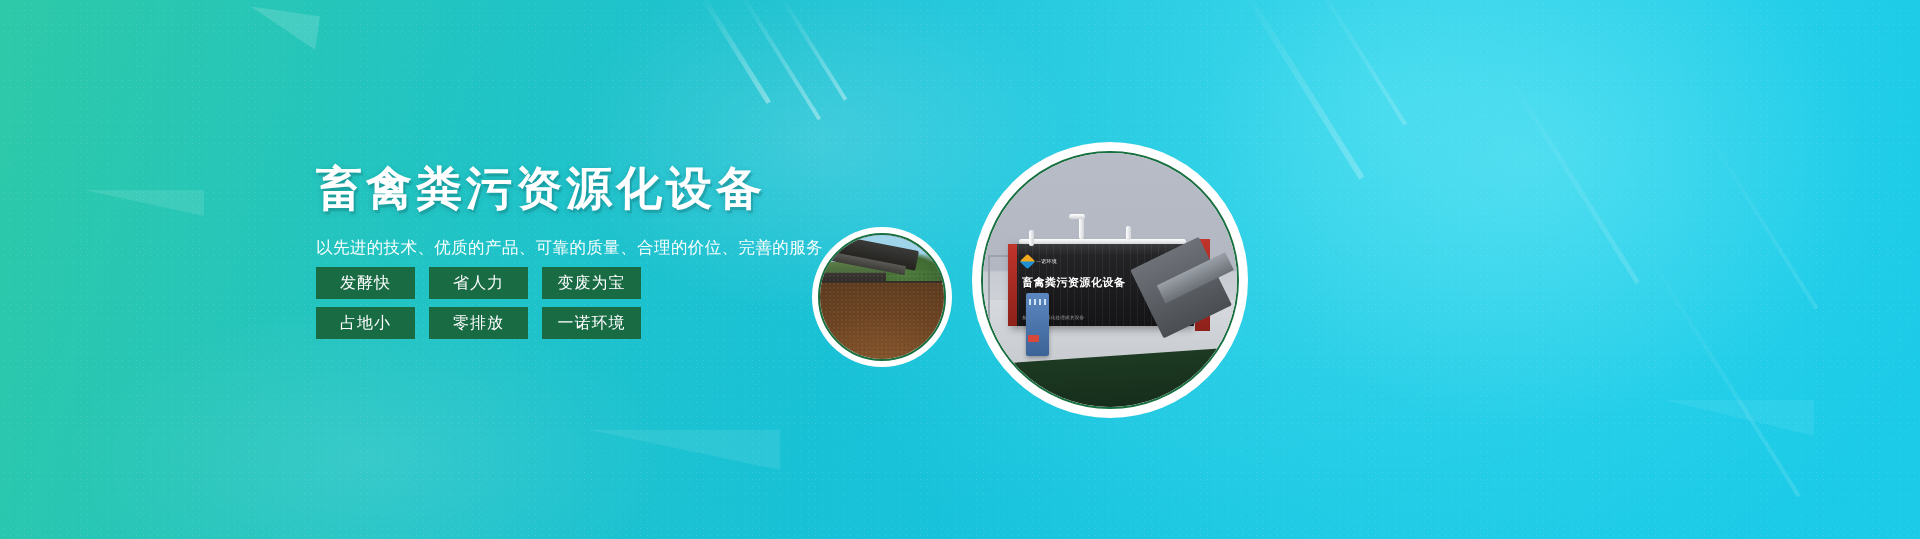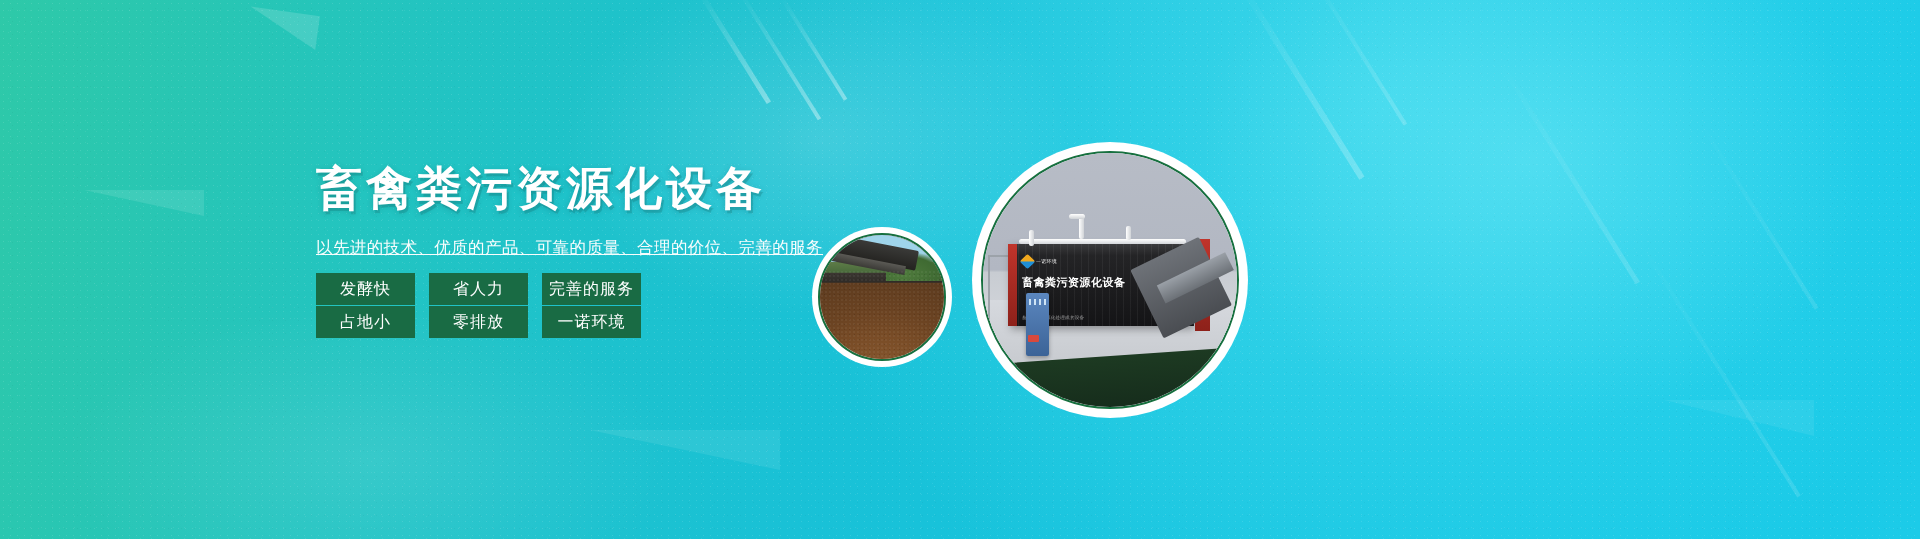--- a/index.html
+++ b/index.html
@@ -67,24 +67,24 @@
     border-left:24px solid transparent;border-right:150px solid rgba(255,255,255,.22);border-bottom:36px solid transparent;}
 
   
   .copy{position:absolute;left:316px;top:165px;width:620px;}
   .headline{
     font-size:46px;font-weight:bold;color:#ffffff;letter-spacing:4px;line-height:1;
     margin:0 0 22px 0;
     text-shadow:2px 3px 0 rgba(20,120,120,0.30), 0 2px 6px rgba(0,60,70,0.22);
   }
   .sub{color:#ffffff;font-size:16.5px;line-height:1.72;letter-spacing:.4px;margin:0;opacity:.97;}
-  .sub .line{display:block;white-space:nowrap;text-decoration:underline;}
-
-  
-  .tags{margin-top:12px;display:flex;flex-wrap:wrap;gap:1px 14px;width:340px;}
+  .sub .line{display:block;white-space:nowrap;}
+
+  
+  .tags{margin-top:6px;display:flex;flex-wrap:wrap;gap:8px 14px;width:340px;}
   .tag{
     box-sizing:border-box;
     width:99px;height:32px;
     background:#196B44;
     color:#ffffff;font-size:16px;letter-spacing:1px;
     display:flex;align-items:center;justify-content:center;
     cursor:pointer;user-select:none;
   }
 
   
@@ -199,21 +199,21 @@
   <div class="copy">
     <h1 class="headline">畜禽粪污资源化设备</h1>
 
     <p class="sub">
       <span class="line">以先进的技术、优质的产品、可靠的质量、合理的价位、完善的服务</span>
     </p>
 
     <div class="tags">
       <div class="tag">发酵快</div>
       <div class="tag">省人力</div>
-      <div class="tag">完善的服务</div>
+      <div class="tag">变废为宝</div>
       <div class="tag">占地小</div>
       <div class="tag">零排放</div>
       <div class="tag">一诺环境</div>
     </div>
   </div>
 
   <div class="circle c-small">
     <div class="ring">
       <div class="compost">
         <div class="trees"></div>

